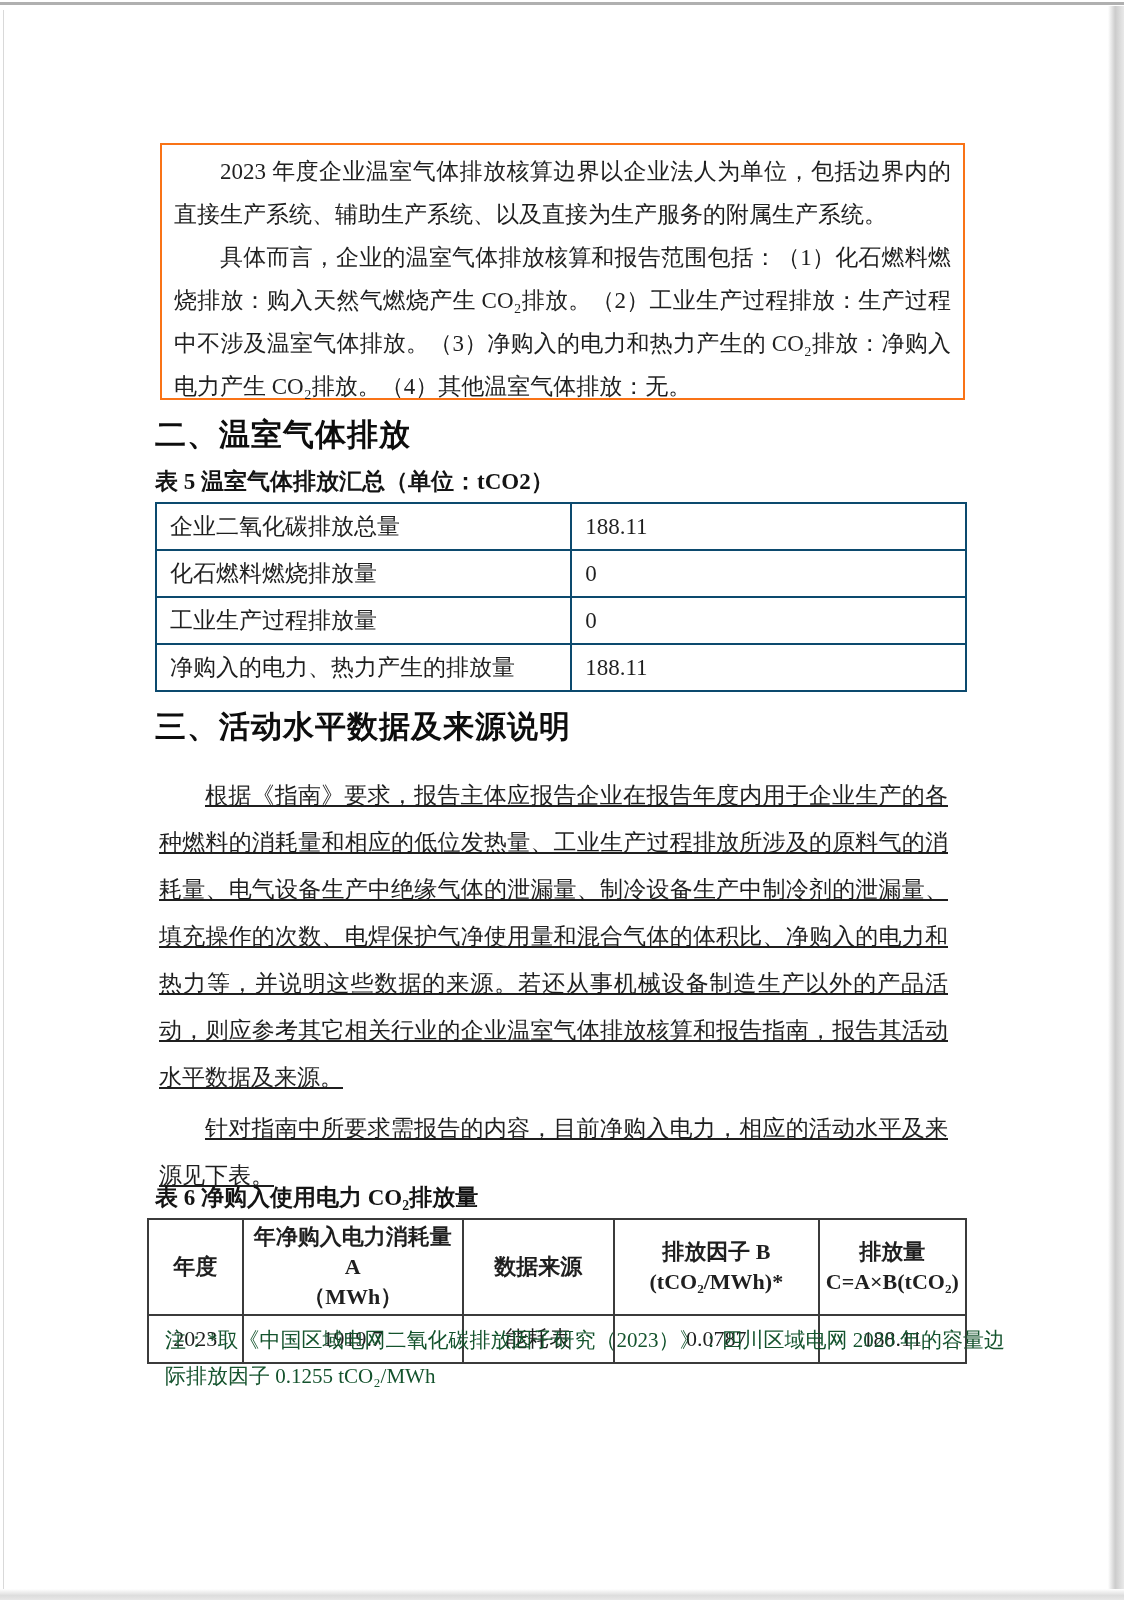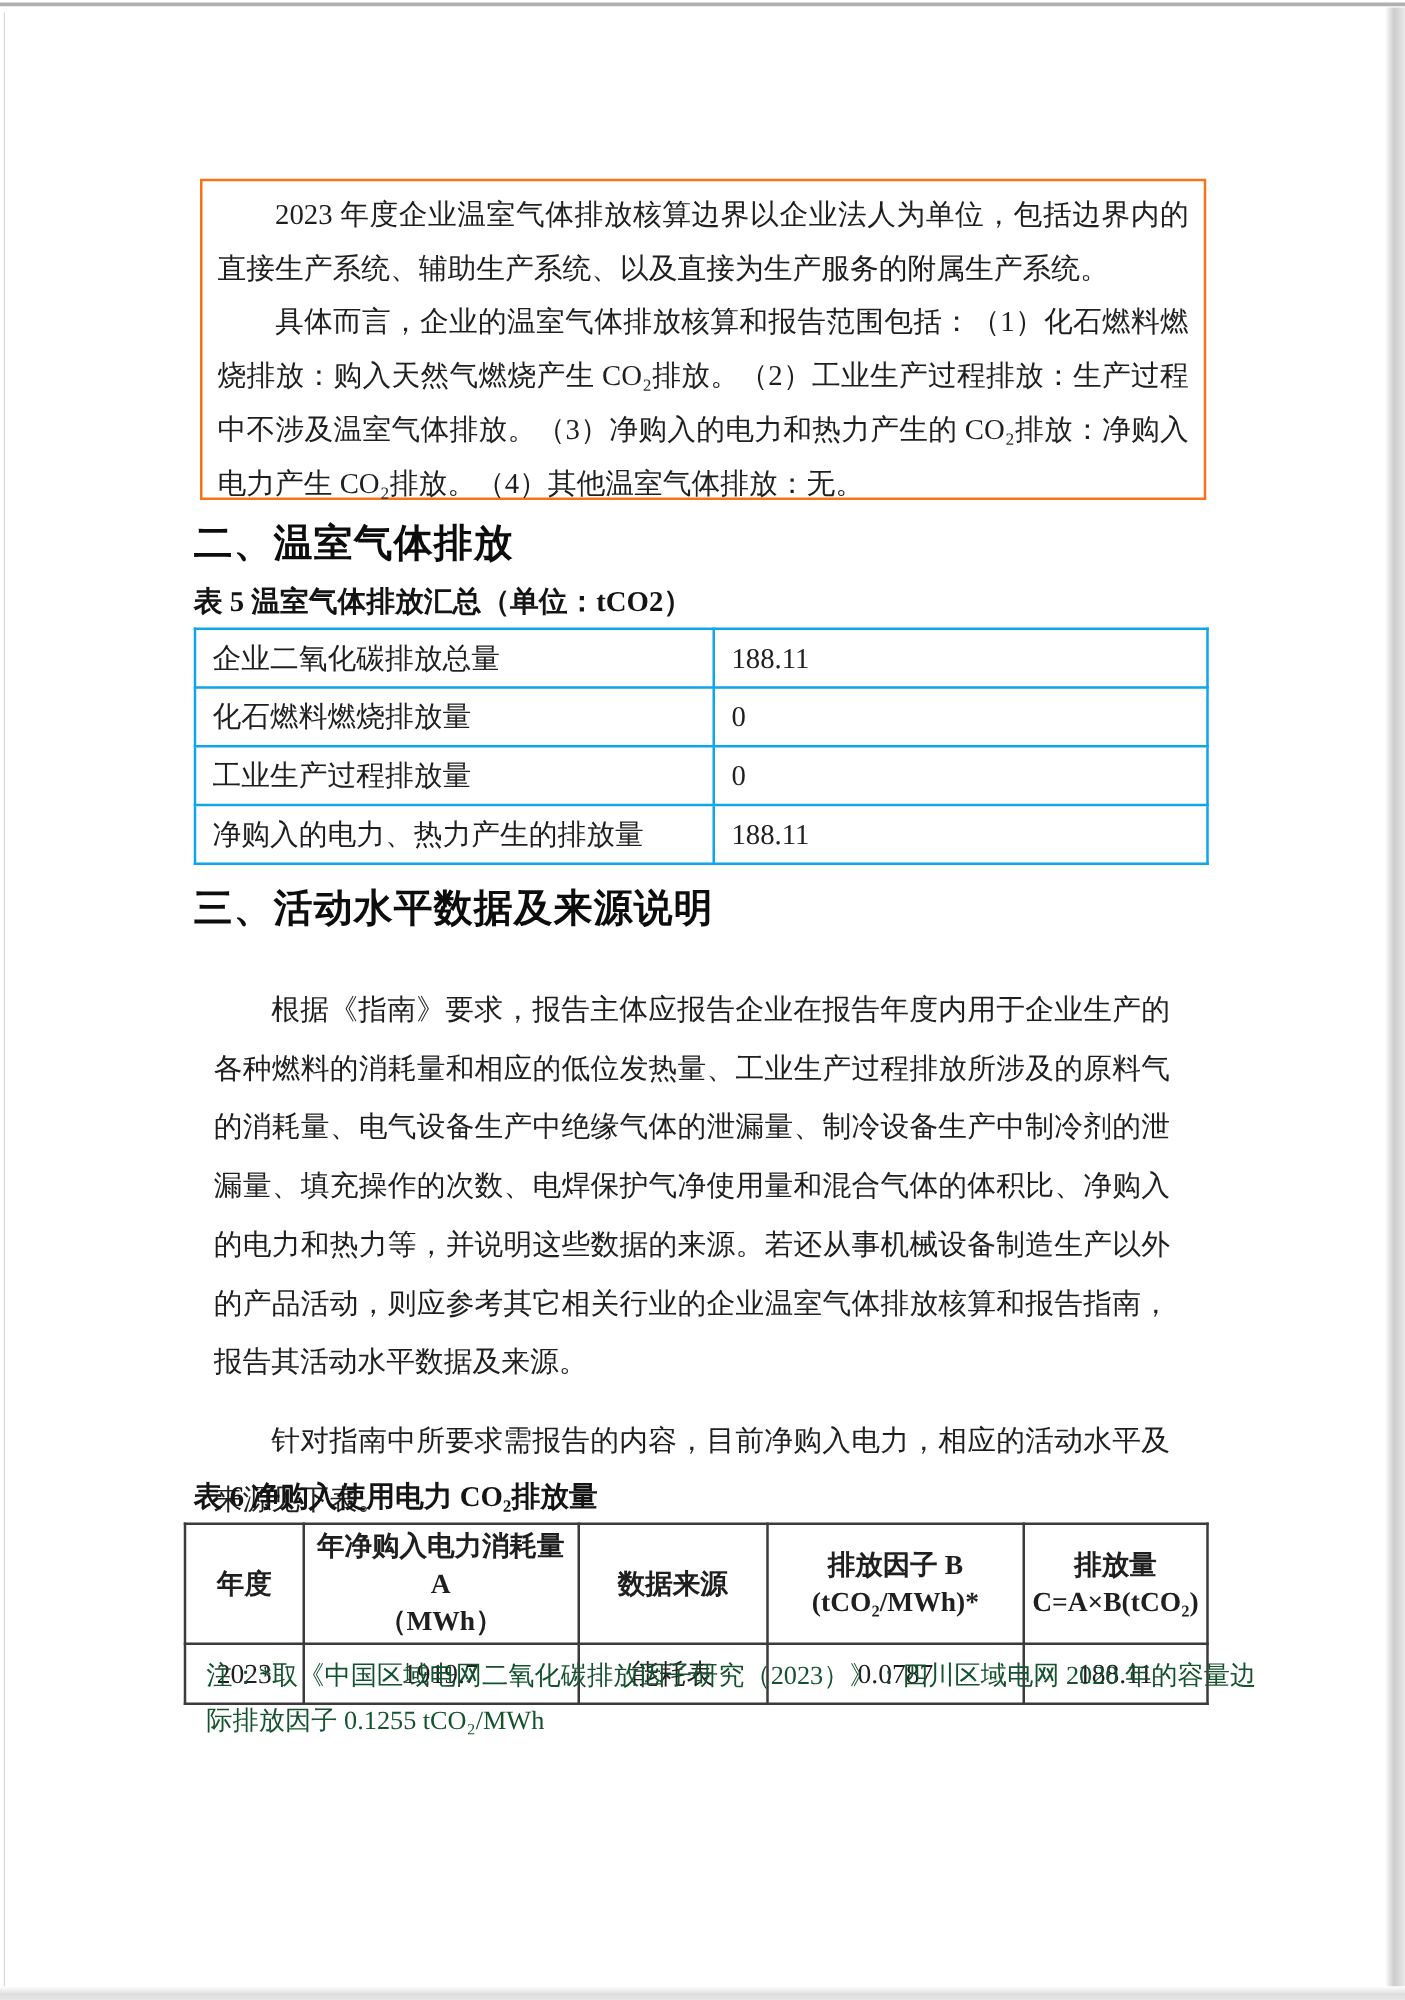--- a/index.html
+++ b/index.html
@@ -45,33 +45,33 @@
   .cap5{top:466px;}
   .cap6{top:1182px;}
 
   
   table{border-collapse:collapse;}
   .table5{
     position:absolute;left:155px;top:502px;width:812px;
     font-size:23px;
   }
   .table5 td{
-    border:2px solid #0ea5e9;height:45px;vertical-align:middle;
+    border:2px solid #0c4a6e;height:45px;vertical-align:middle;
     padding:0 0 0 13px;
   }
   .table5 .c1{width:417px;}
   .table5 .c2{width:395px;}
 
   
   .body-text{
     position:absolute;left:155px;top:768px;width:797px;
     font-size:23px;line-height:47px;
     text-align:justify;text-justify:inter-ideograph;
   }
-  .body-text p{margin:16px;text-indent:2em;}
+  .body-text p{margin:4px;text-indent:2em;text-decoration:underline;}
 
   
   .table6{
     position:absolute;left:147px;top:1218px;width:820px;
     font-size:22px;text-align:center;
   }
   .table6 th,.table6 td{
     border:2px solid #3b3b3b;vertical-align:middle;padding:2px 4px;
   }
   .table6 th{height:60px;font-weight:bold;white-space:pre-line;line-height:30px;}

